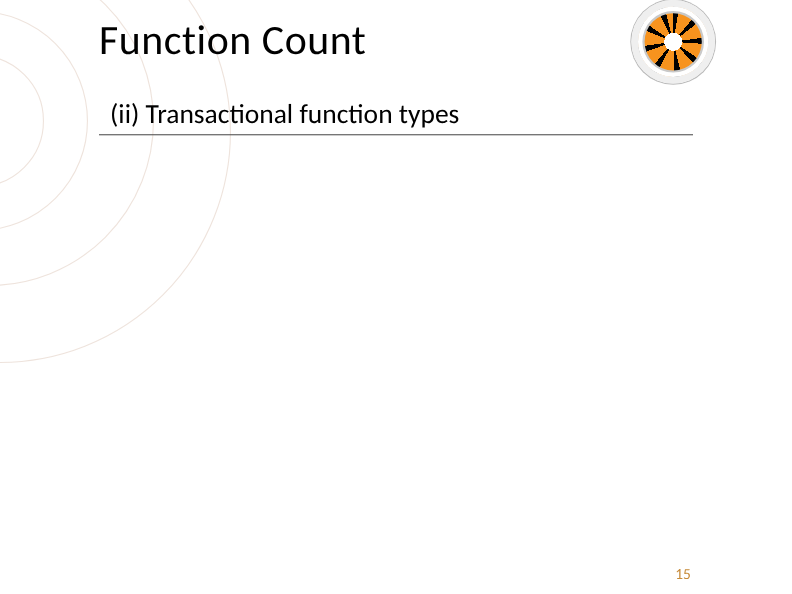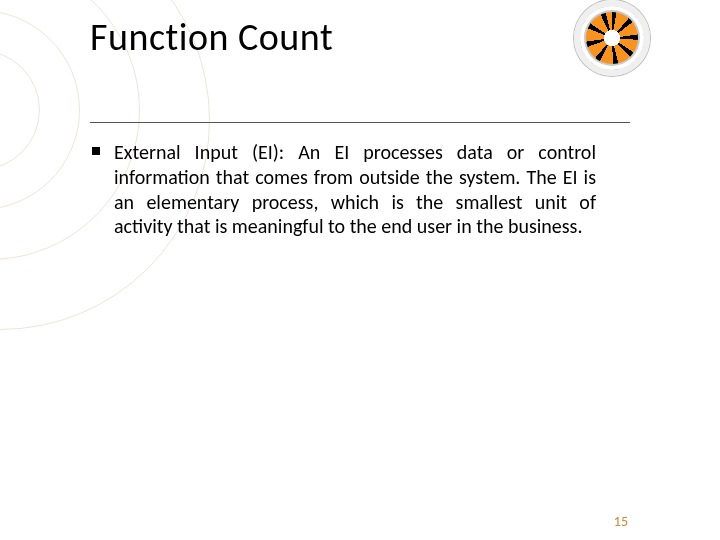--- a/index.html
+++ b/index.html
@@ -100,20 +100,20 @@
 
   <div class="bg-circle" style="width:420px;height:420px;left:-210px;top:-90px;"></div>
   <div class="bg-circle" style="width:300px;height:300px;left:-160px;top:-40px;"></div>
   <div class="bg-circle" style="width:200px;height:200px;left:-120px;top:10px;"></div>
   <div class="bg-circle" style="width:120px;height:120px;left:-80px;top:50px;"></div>
 
   <div class="logo"></div>
 
   <div class="title">Function Count</div>
 
+  <div class="subtitle">(ii) Transactional function types</div>
   <div class="underline"></div>
 
   <ul class="bullets">
-    <li>External Input (EI): An EI processes data or control information that comes from outside the system. The EI is an elementary process, which is the smallest unit of activity that is meaningful to the end user in the business.</li>
   </ul>
 
   <div class="page-num">15</div>
 </div>
 
 </body></html>

